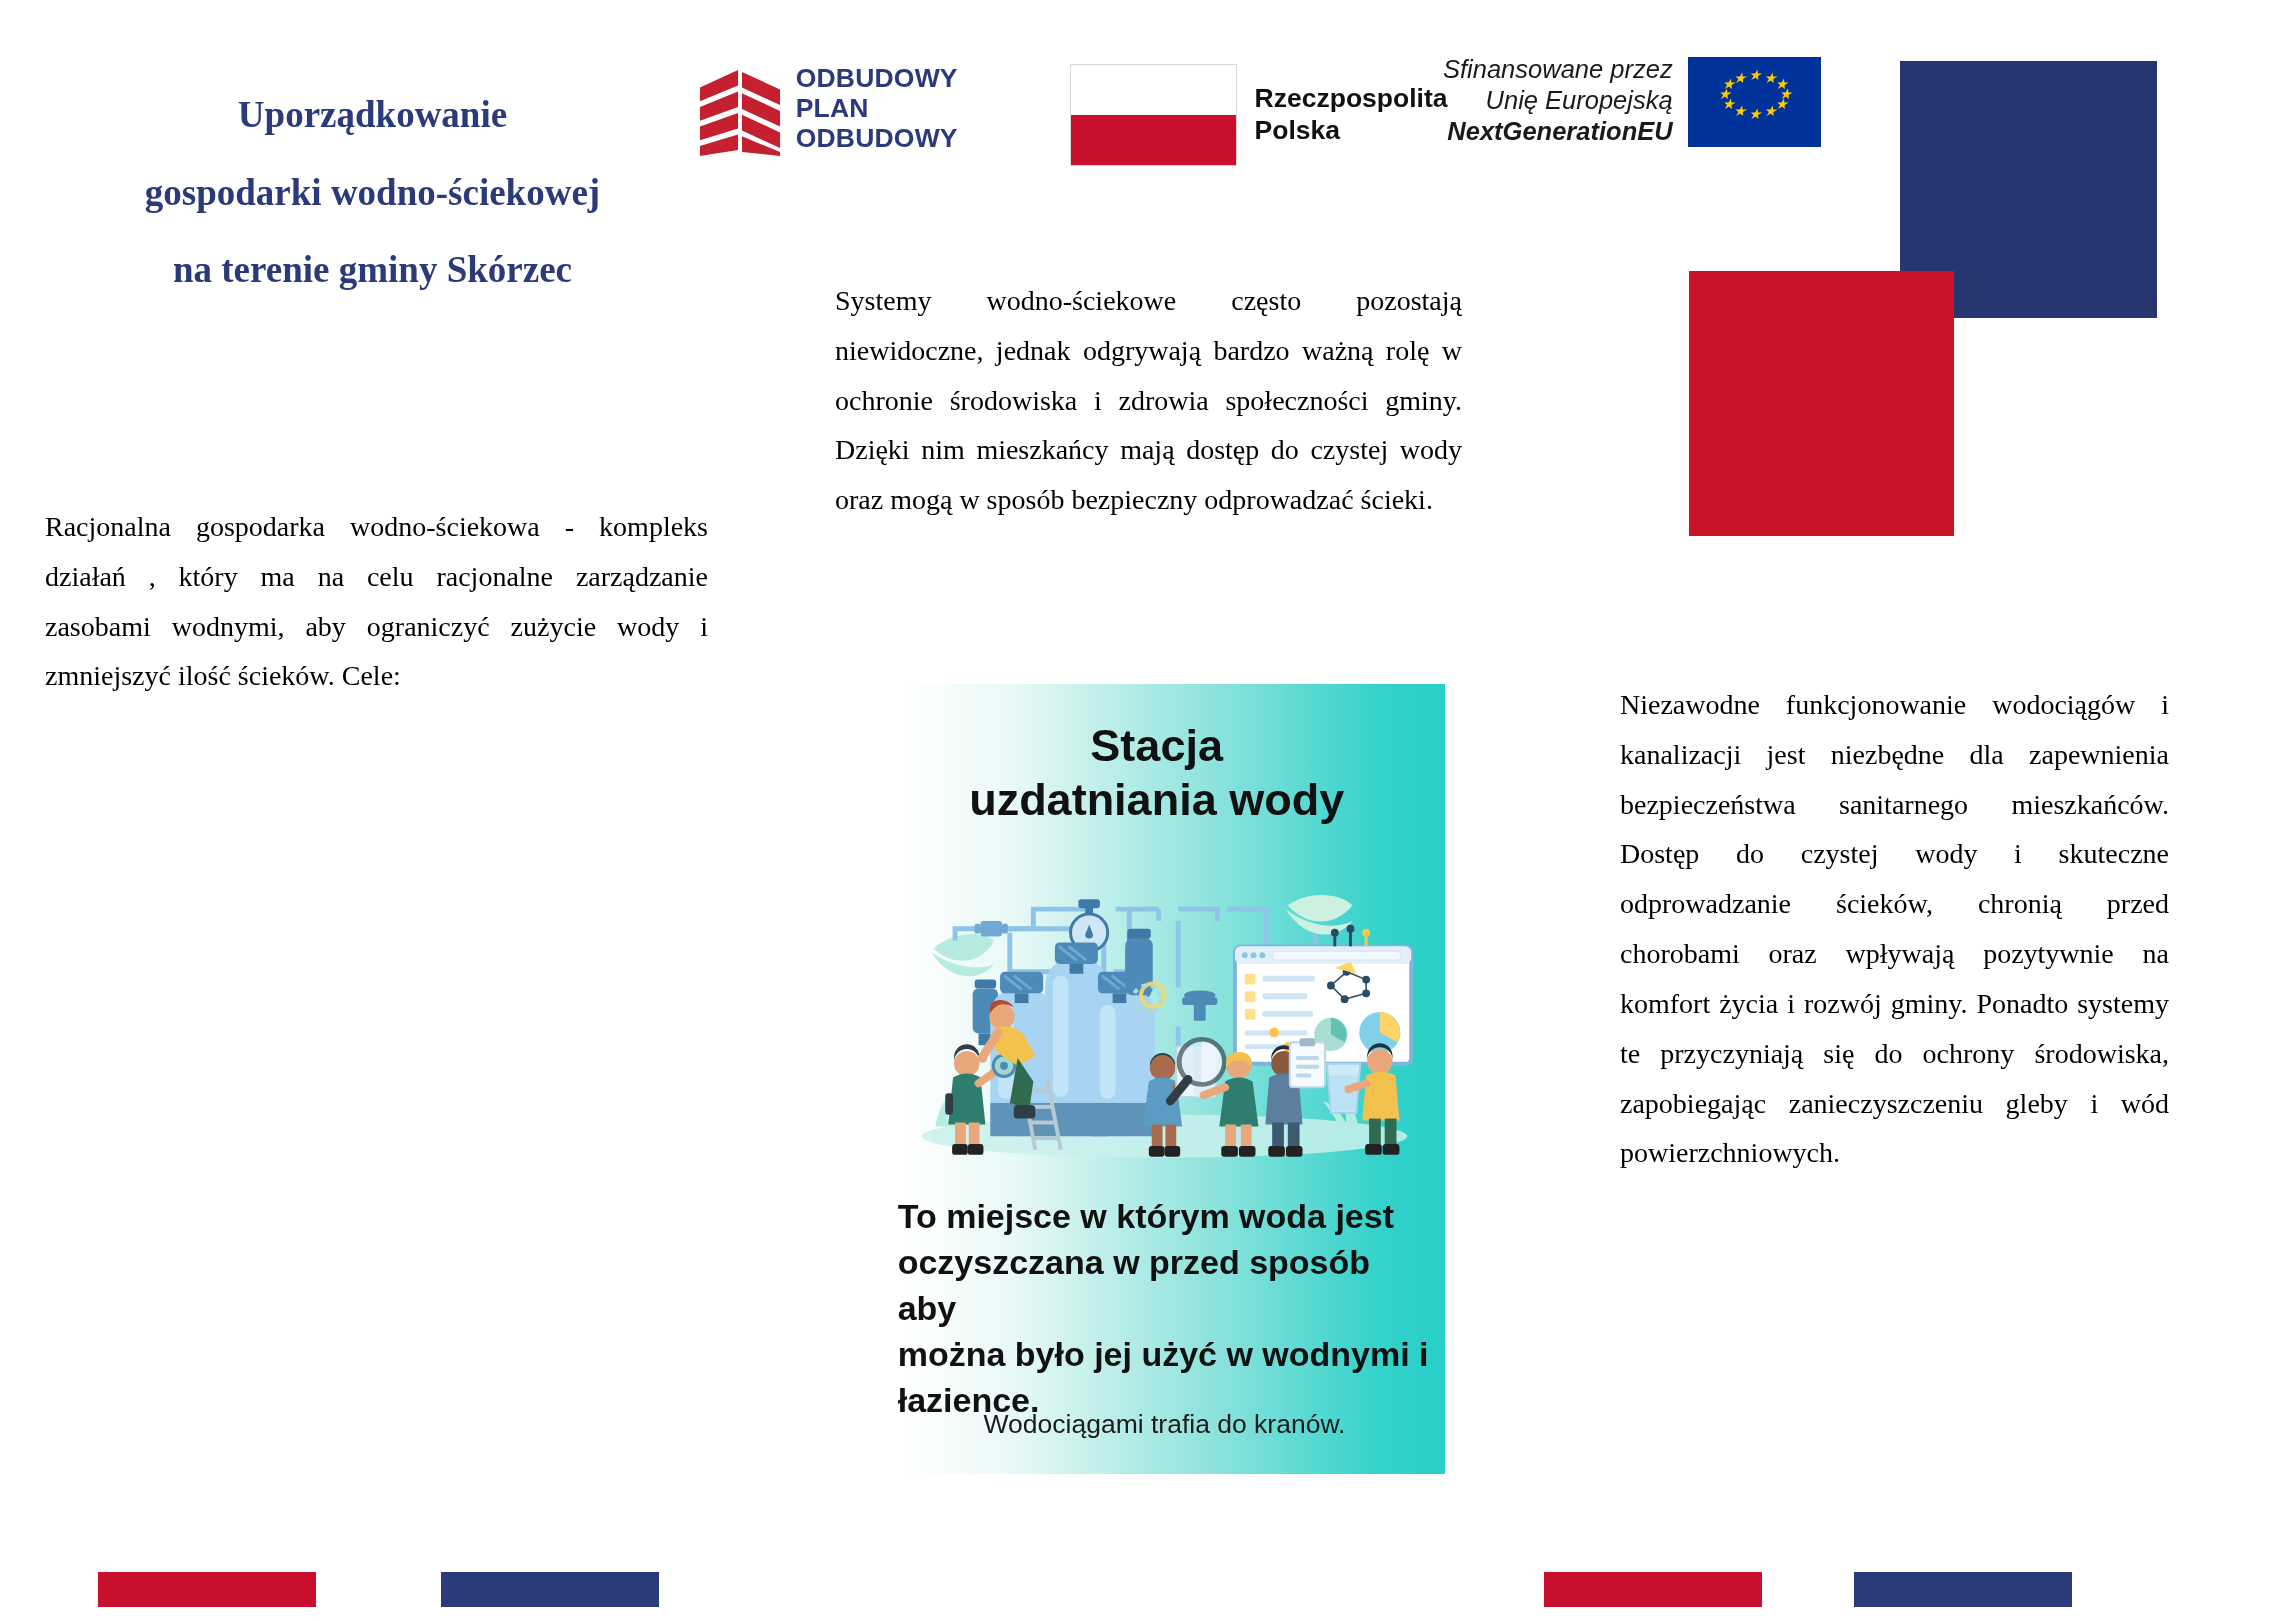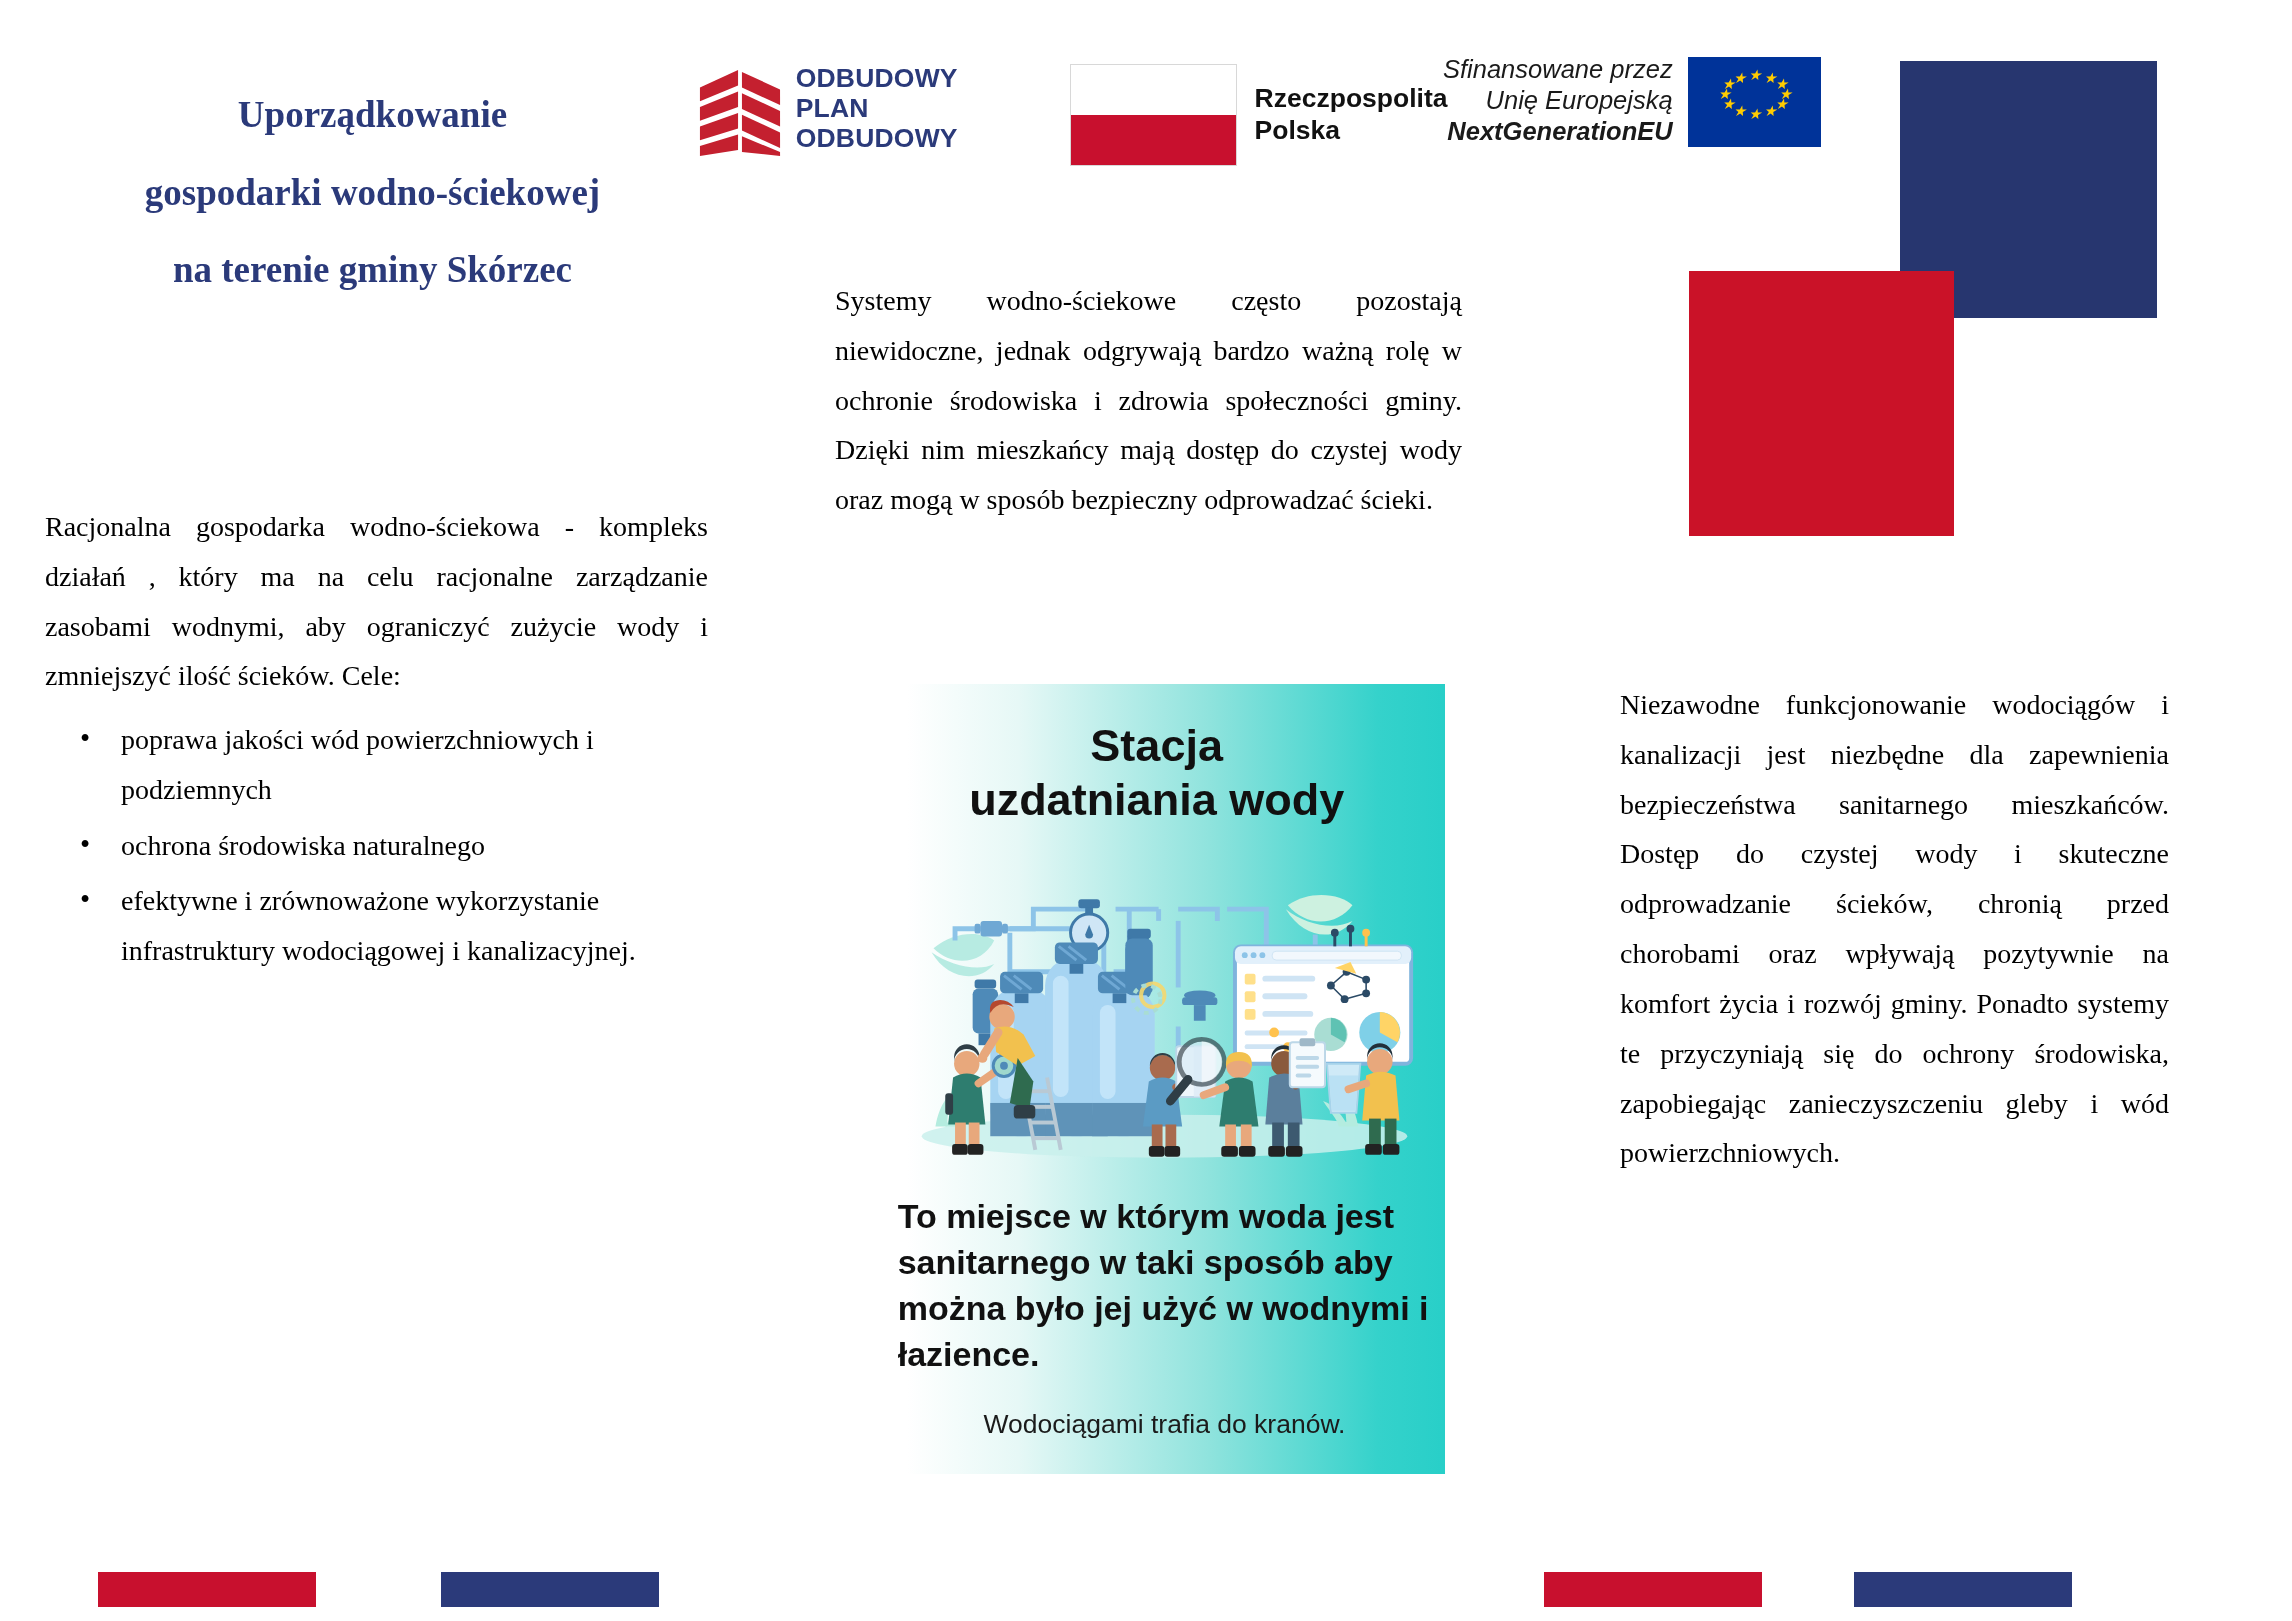--- a/index.html
+++ b/index.html
@@ -319,25 +319,20 @@
       <span class="eu-star" style="left:27%;  top:41%;">★</span>
       <span class="eu-star" style="left:30%;  top:30%;">★</span>
       <span class="eu-star" style="left:38.5%;top:22.5%;">★</span>
     </span>
   </div>
 
 </div>
 
 <div class="col-text col-left">
   <p style="margin:0">Racjonalna gospodarka wodno-ściekowa - kompleks działań , który ma na celu racjonalne zarządzanie zasobami wodnymi, aby ograniczyć zużycie wody i zmniejszyć ilość ścieków. Cele:</p>
-  <ul class="goal-list">
-    <li>poprawa jakości wód powierzchniowych i podziemnych</li>
-    <li>ochrona środowiska naturalnego</li>
-    <li>efektywne i zrównoważone wykorzystanie infrastruktury wodociągowej i kanalizacyjnej.</li>
-  </ul>
 </div>
 
 <div class="col-text col-mid-top">Systemy wodno-ściekowe często pozostają niewidoczne, jednak odgrywają bardzo ważną rolę w ochronie środowiska i zdrowia społeczności gminy. Dzięki nim mieszkańcy mają dostęp do czystej wody oraz mogą w sposób bezpieczny odprowadzać ścieki.</div>
 
 <div class="col-text col-right">Niezawodne funkcjonowanie wodociągów i kanalizacji jest niezbędne dla zapewnienia bezpieczeństwa sanitarnego mieszkańców. Dostęp do czystej wody i skuteczne odprowadzanie ścieków, chronią przed chorobami oraz wpływają pozytywnie na komfort życia i rozwój gminy. Ponadto systemy te przyczyniają się do ochrony środowiska, zapobiegając zanieczyszczeniu gleby i wód powierzchniowych.</div>
 
 <div class="poster">
 
   <div class="poster-title">
     <span class="pt-line">Stacja</span>
@@ -589,21 +584,21 @@
         <rect x="511" y="254" width="12" height="30" fill="#2f6b4f"></rect>
         <rect x="491" y="280" width="17" height="11" rx="3" fill="#222"></rect>
         <rect x="509" y="280" width="17" height="11" rx="3" fill="#222"></rect>
         <path d="M492 218 L474 224" stroke="#e8a87c" stroke-width="8" stroke-linecap="round"></path>
       </g>
     </svg>
   </div>
 
   <div class="poster-body">
     <span style="display:block">To miejsce w którym woda jest</span>
-    <span style="display:block">sanitarnego w taki sposób aby</span>
+    <span style="display:block">oczyszczana w przed sposób aby</span>
     <span style="display:block">można było jej użyć w wodnymi i</span>
     <span style="display:block">łazience.</span>
   </div>
 
   <div class="poster-caption">Wodociągami trafia do kranów.</div>
 </div>
 
 <div class="bar bar-red  bar-1"></div>
 <div class="bar bar-navy bar-2"></div>
 <div class="bar bar-red  bar-3"></div>

